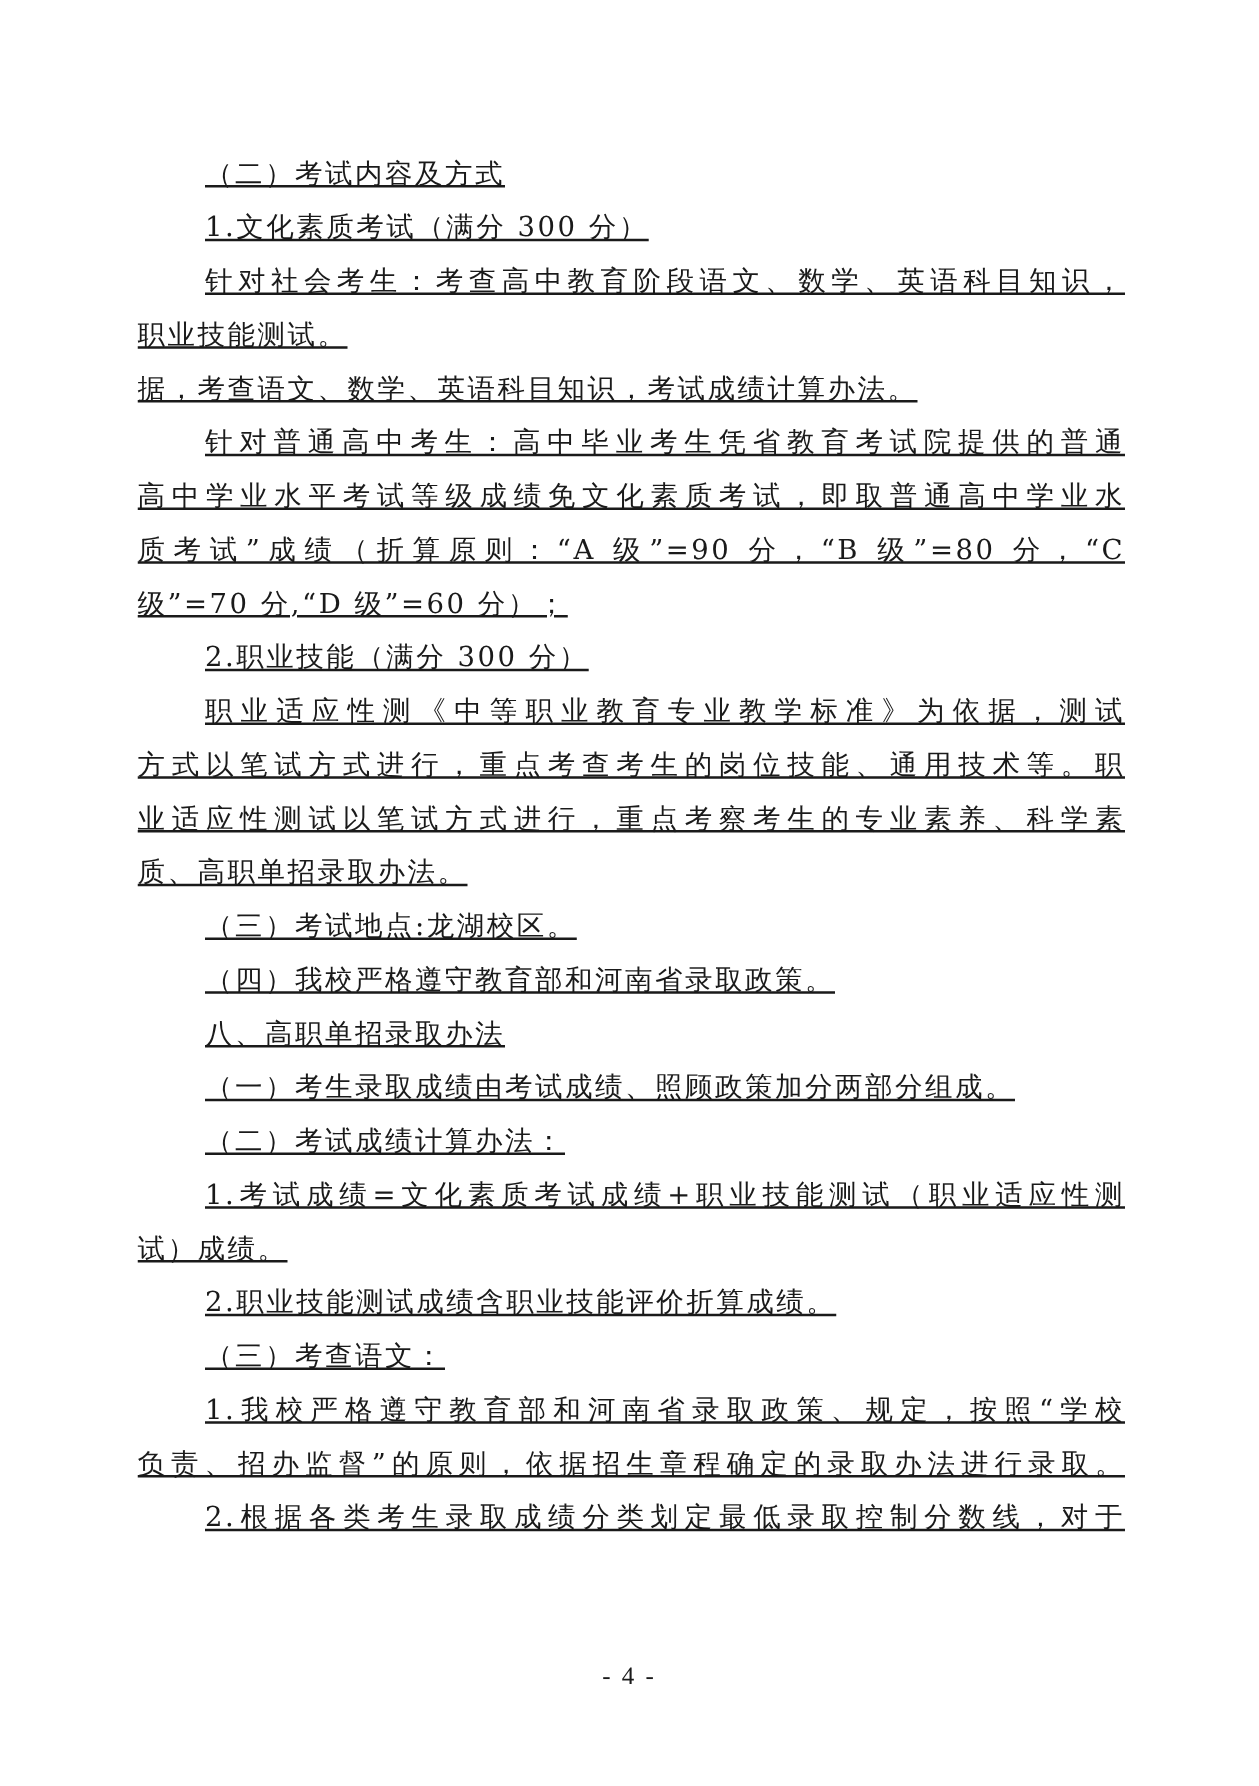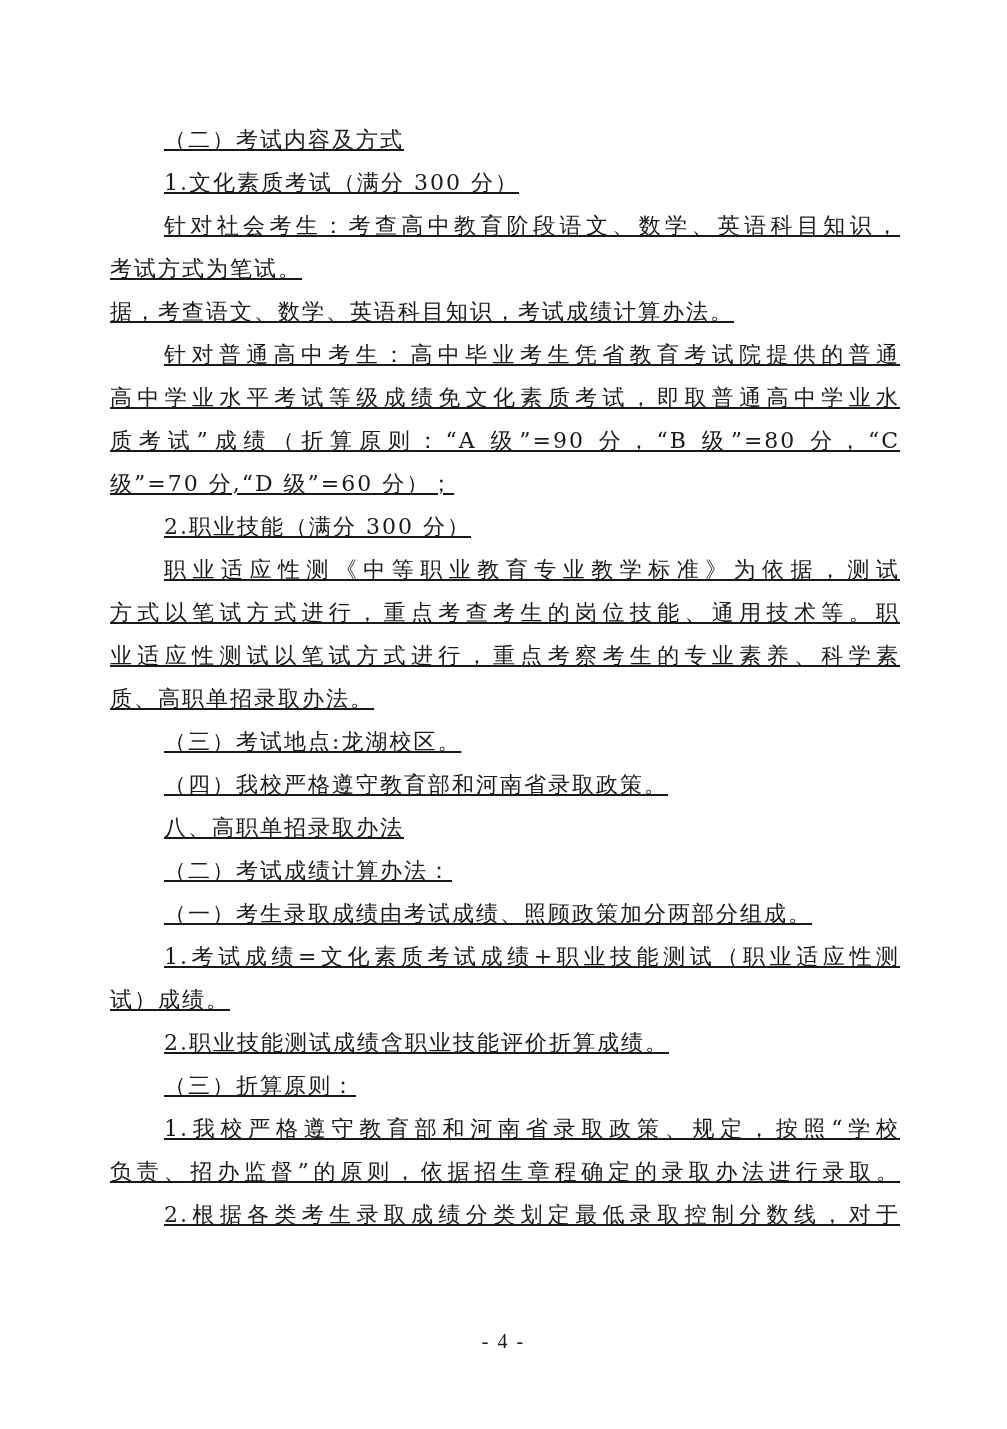--- a/index.html
+++ b/index.html
@@ -54,38 +54,38 @@
     letter-spacing: 2px;
   }
 </style>
 </head>
 <body>
 
 <div class="page">
   <div class="line sub">（二）考试内容及方式</div>
   <div class="line sub">1.文化素质考试（满分 300 分）</div>
   <div class="line indent">针对社会考生：考查高中教育阶段语文、数学、英语科目知识，</div>
-  <div class="line last">考试方式为笔试。</div>
+  <div class="line last">职业技能测试。</div>
   <div class="line last">据，考查语文、数学、英语科目知识，考试成绩计算办法。</div>
   <div class="line indent">针对普通高中考生：高中毕业考生凭省教育考试院提供的普通</div>
   <div class="line">高中学业水平考试等级成绩免文化素质考试，即取普通高中学业水</div>
   <div class="line">质考试”成绩（折算原则：“A 级”=90 分，“B 级”=80 分，“C</div>
   <div class="line last">级”=70 分,“D 级”=60 分）；</div>
   <div class="line sub">2.职业技能（满分 300 分）</div>
   <div class="line indent">职业适应性测《中等职业教育专业教学标准》为依据，测试</div>
   <div class="line">方式以笔试方式进行，重点考查考生的岗位技能、通用技术等。职</div>
   <div class="line">业适应性测试以笔试方式进行，重点考察考生的专业素养、科学素</div>
   <div class="line last">质、高职单招录取办法。</div>
   <div class="line sub">（三）考试地点:龙湖校区。</div>
   <div class="line sub">（四）我校严格遵守教育部和河南省录取政策。</div>
   <div class="line sub">八、高职单招录取办法</div>
+  <div class="line sub">（一）考生录取成绩由考试成绩、照顾政策加分两部分组成。</div>
   <div class="line sub">（二）考试成绩计算办法：</div>
-  <div class="line sub">（一）考生录取成绩由考试成绩、照顾政策加分两部分组成。</div>
   <div class="line indent">1.考试成绩=文化素质考试成绩+职业技能测试（职业适应性测</div>
   <div class="line last">试）成绩。</div>
   <div class="line sub">2.职业技能测试成绩含职业技能评价折算成绩。</div>
-  <div class="line sub">（三）折算原则：</div>
+  <div class="line sub">（三）考查语文：</div>
   <div class="line indent">1.我校严格遵守教育部和河南省录取政策、规定，按照“学校</div>
   <div class="line">负责、招办监督”的原则，依据招生章程确定的录取办法进行录取。</div>
   <div class="line indent">2.根据各类考生录取成绩分类划定最低录取控制分数线，对于</div>
 </div>
 
 <div class="page-number">- 4 -</div>
 
 </body></html>

